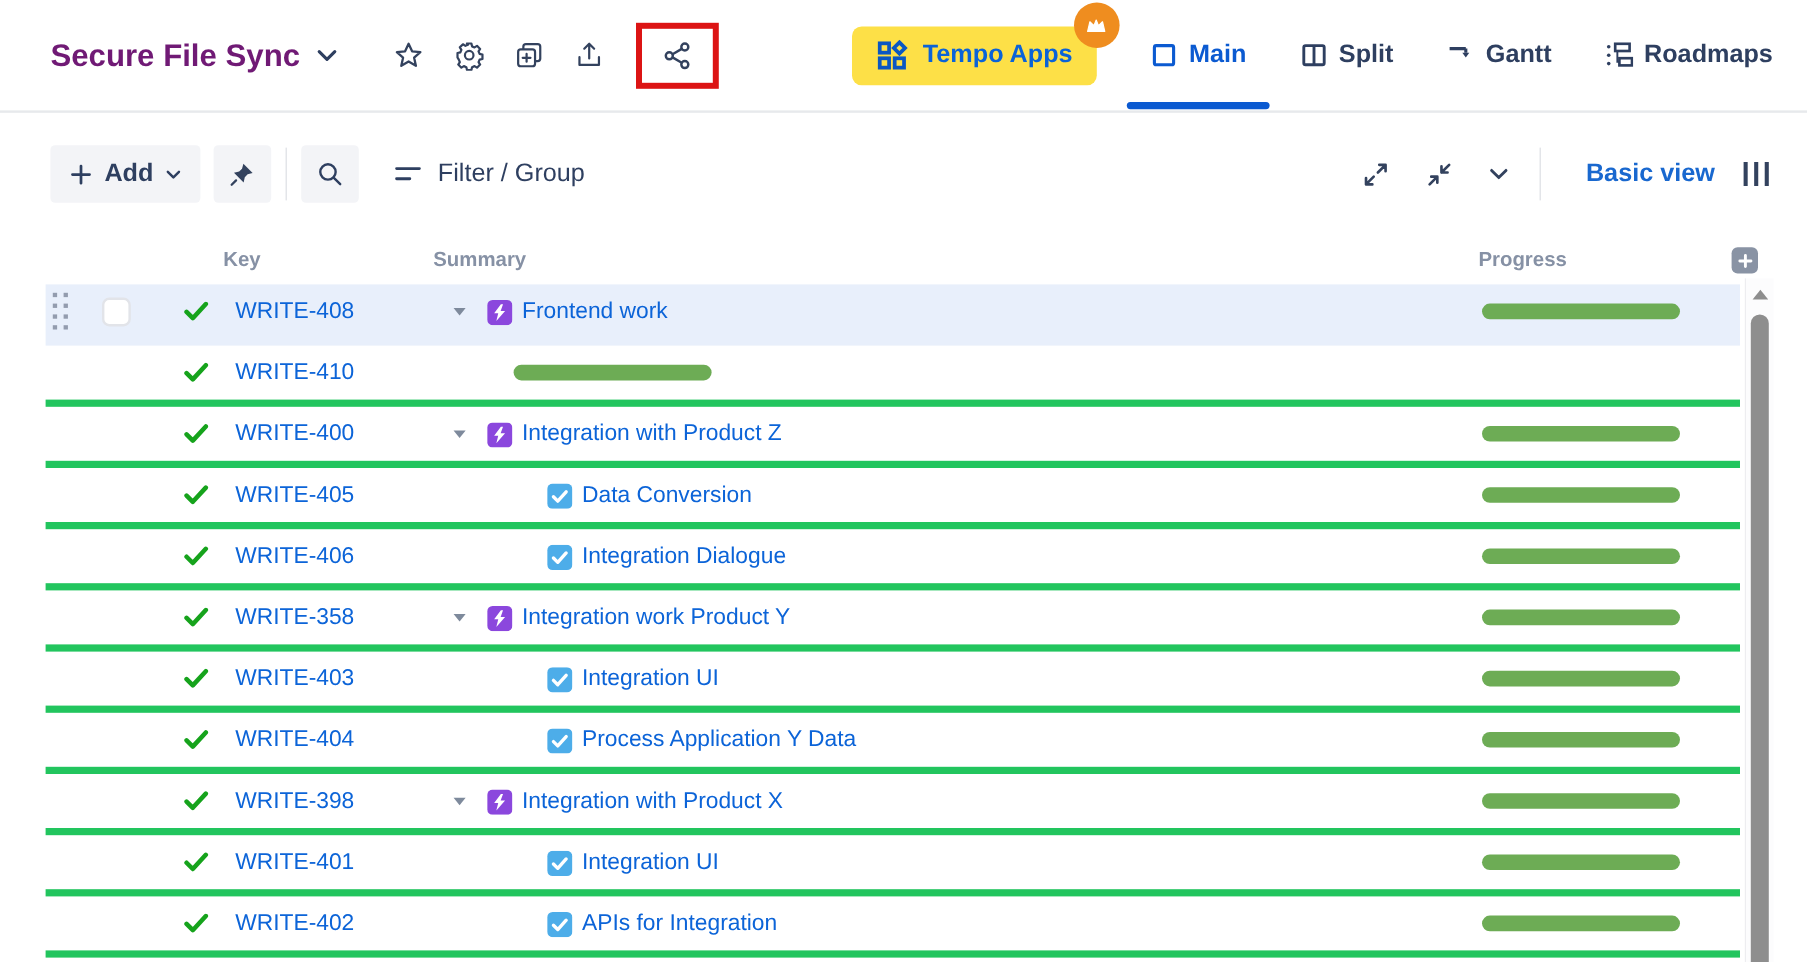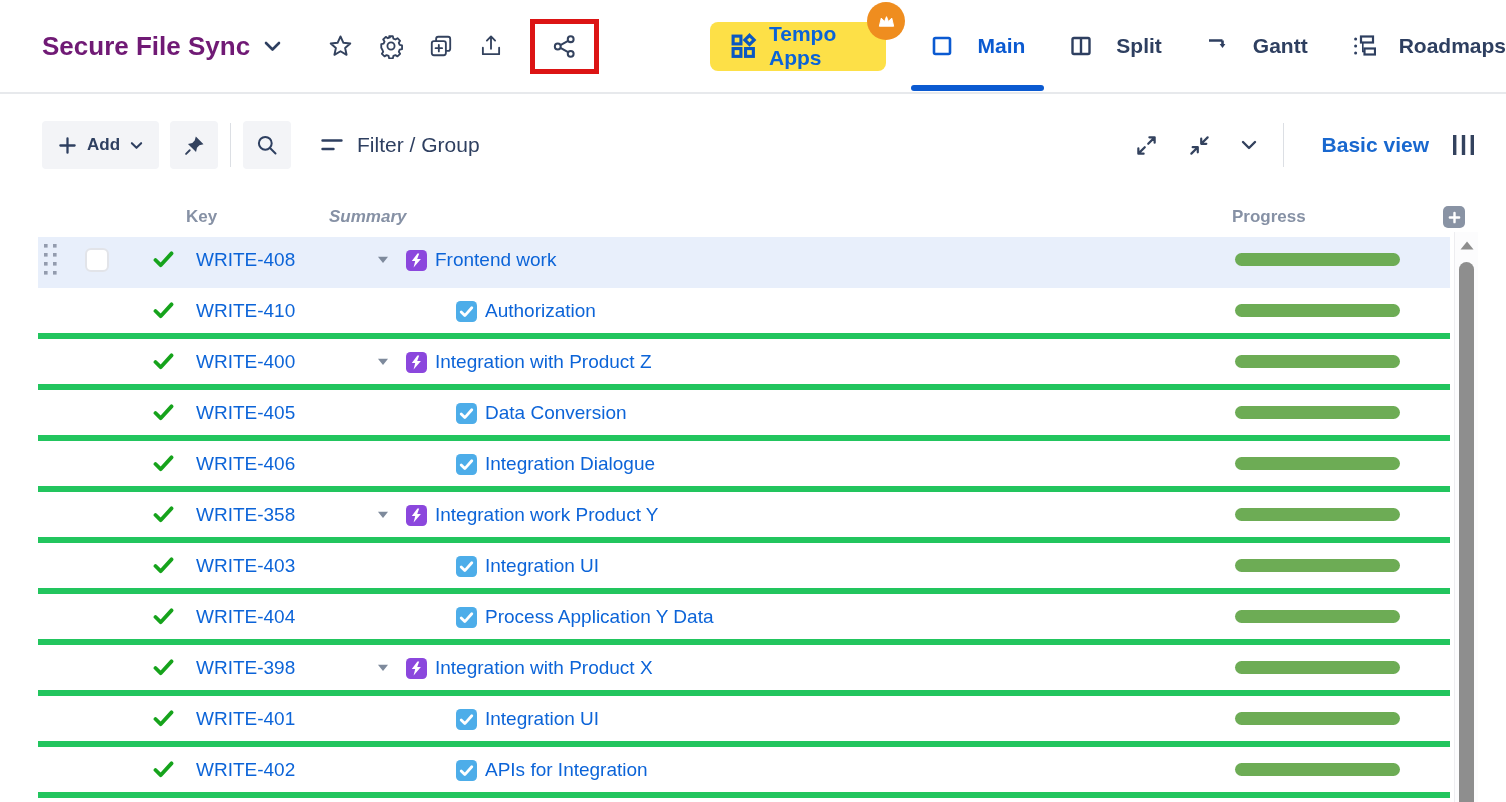--- a/index.html
+++ b/index.html
@@ -19,45 +19,45 @@
   .top-actions { display:flex; align-items:center; gap:24px; margin-left:46px; color:#33425e; }
   .icon-btn { display:flex; align-items:center; justify-content:center; cursor:pointer; }
   .red-box { border:5px solid #dc1414; padding:9px 16px; margin-left:2px;
     display:flex; align-items:center; justify-content:center; }
 
   .top-right { position:absolute; left:710px; top:0; height:92px; display:flex; align-items:center; gap:44px; }
   .tempo-btn { position:relative; display:flex; align-items:center; gap:12px; background:#fde047;
     border-radius:8px; height:49px; padding:0 20px; color:#0a63d8; font-size:21px; font-weight:700; cursor:pointer; }
   .crown { position:absolute; top:-20px; right:-19px; width:38px; height:38px; border-radius:50%;
     background:#ef8d1f; display:flex; align-items:center; justify-content:center; }
-  .tab { position:relative; height:92px; display:flex; align-items:center; gap:23px;
+  .tab { position:relative; height:92px; display:flex; align-items:center; gap:9px;
     font-size:21px; font-weight:600; color:#2e3f60; cursor:pointer; white-space:nowrap; }
   .tab.active { color:#0b5ad1; }
   .tab .underline { display:none; }
   .tab.active .underline { display:block; position:absolute; left:-19px; right:-19px; bottom:1px;
     height:6px; border-radius:3px; background:#0b5ad1; }
 
   
   .toolbar { position:absolute; top:121px; left:42px; right:30px; height:48px; display:flex; align-items:center; }
   .tb-btn { height:48px; background:#f3f4f7; border-radius:4px; display:flex; align-items:center;
     justify-content:center; color:#2e3f60; cursor:pointer; }
-  .add-btn { padding:0 16px; gap:10px; font-size:17px; font-weight:600; }
+  .add-btn { padding:0 16px; gap:10px; font-size:21px; font-weight:600; }
   .sq { width:48px; margin-left:11px; }
   .vdiv { width:1px; height:44px; background:#dcdfe4; margin:0 12px; }
   .filter-group { display:flex; align-items:center; gap:14px; margin-left:30px; font-size:21px;
     color:#2e3f60; cursor:pointer; }
   .tb-right { margin-left:auto; display:flex; align-items:center; color:#33425e; }
   .tb-right .ic { margin-left:30px; cursor:pointer; }
   .basic-view { color:#1968cf; font-size:21px; font-weight:600; margin-left:26px; cursor:pointer; }
   .cols-ic { margin-left:22px; cursor:pointer; }
 
   
   .grid-header { position:absolute; top:199px; left:0; width:100%; height:37px; }
   .col-label { position:absolute; top:8px; font-size:17px; font-weight:700; color:#8691a5; }
-  .col-key { left:186px; } .col-summary { left:329px;font-style:italic; } .col-progress { left:1232px; }
+  .col-key { left:186px; } .col-summary { left:361px; } .col-progress { left:1232px; }
   .add-col-btn { position:absolute; left:1443px; top:7px; width:22px; height:22px; border-radius:5px;
     background:#8993a4; display:flex; align-items:center; justify-content:center; cursor:pointer; }
 
   
   .rows { position:absolute; top:237px; left:38px; width:1412px; }
   .row { height:51px; display:flex; align-items:center; border-bottom:6px solid #22c55e; font-size:19px; }
   .row.selected { background:#e8effb; border-bottom-color:transparent; }
   .slot-handle { width:42px; padding-left:5px; flex:none; display:flex; align-items:center; }
   .slot-cb { width:36px; flex:none; display:flex; align-items:center; }
   .cb { width:24px; height:24px; background:#fff; border:2px solid #e2e4e9; border-radius:6px;
@@ -346,29 +346,20 @@
       <div class="row">
         <span class="slot-handle"></span>
         <span class="slot-cb"></span>
         <span class="slot-status">
           <svg width="21" height="17" viewBox="0 0 22 18">
             <path d="M2.5 9.5l5.5 5.5L19.5 2.5" fill="none" stroke="#16a31c" stroke-width="4" stroke-linecap="round" stroke-linejoin="round"></path>
           </svg>
         </span>
         <span class="slot-key"><a class="lnk">WRITE-410</a></span>
         <span class="slot-exp"></span>
-        <span class="slot-summary indent">
-          <span class="type-ic">
-            <svg width="21" height="21" viewBox="0 0 21 21">
-              <rect width="21" height="21" rx="4.5" fill="#4dade9"></rect>
-              <path d="M5.2 11l3.6 3.6 7-7.8" fill="none" stroke="#fff" stroke-width="2.8" stroke-linecap="round" stroke-linejoin="round"></path>
-            </svg>
-          </span>
-          <a class="lnk">Authorization</a>
-        </span>
         <span class="slot-progress">
           <span class="pbar" style="width:165px"></span>
         </span>
       </div>
       <div class="row">
         <span class="slot-handle"></span>
         <span class="slot-cb"></span>
         <span class="slot-status">
           <svg width="21" height="17" viewBox="0 0 22 18">
             <path d="M2.5 9.5l5.5 5.5L19.5 2.5" fill="none" stroke="#16a31c" stroke-width="4" stroke-linecap="round" stroke-linejoin="round"></path>

